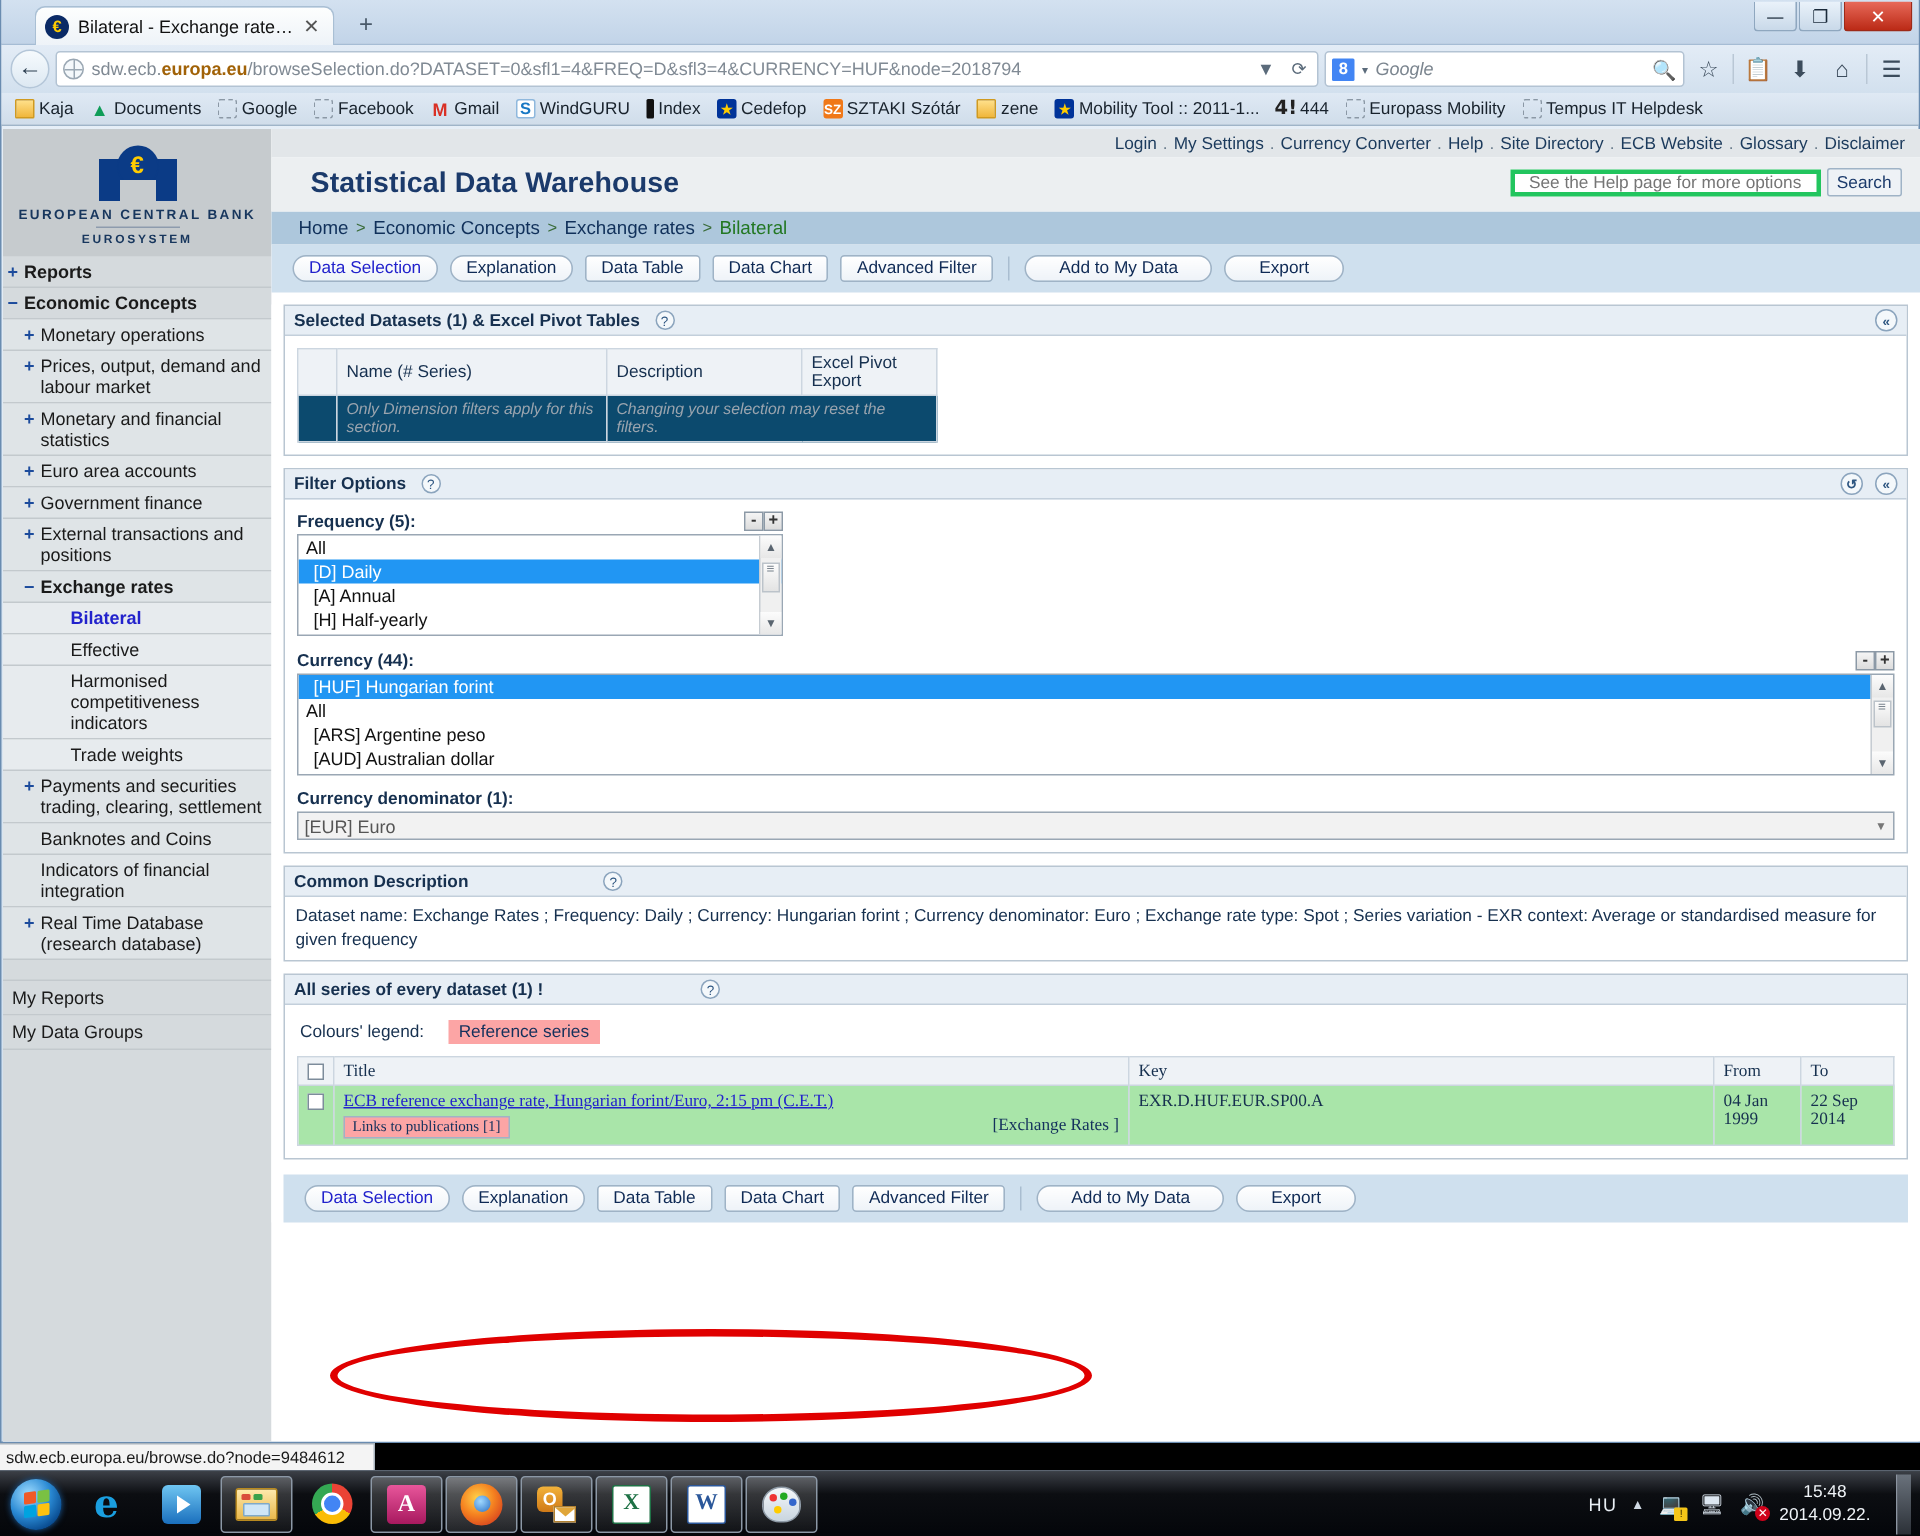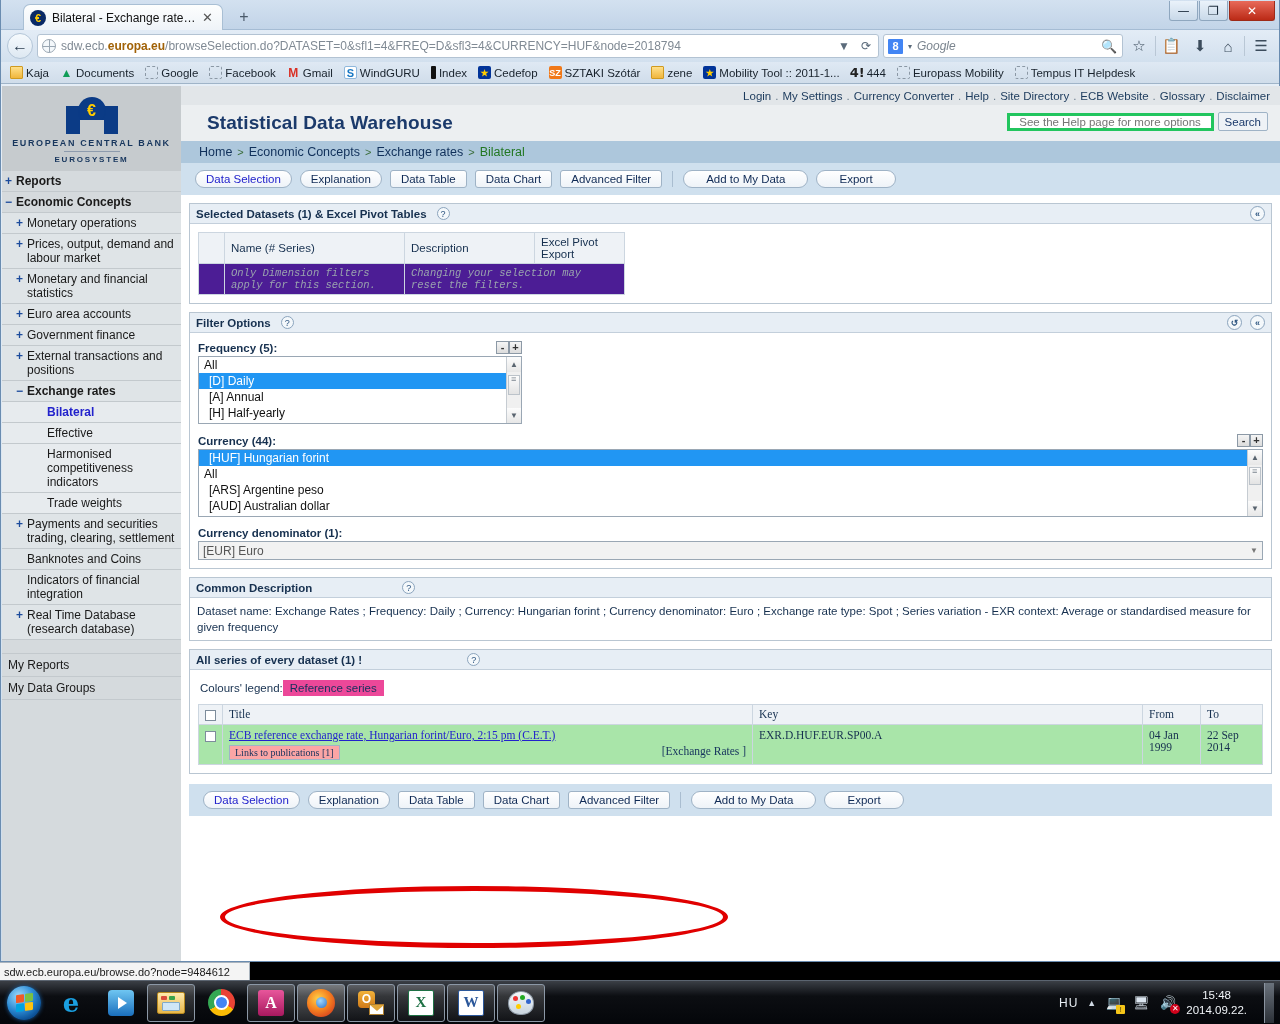--- a/index.html
+++ b/index.html
@@ -196,21 +196,21 @@
   }
   .panel-body { padding:8px; }
 
   
   table.ds { border-collapse:collapse; font-size:11.5px;}
   table.ds th {
     background:#eef2f6; border:1px solid #ccd6e0; font-weight:normal; color:#16304f;
     padding:3px 6px; text-align:left;
   }
   table.ds td { border:1px solid #ccd6e0; padding:3px 6px; color:#16304f; }
-  table.ds td.note { color:#9aa4ae; font-style:italic; font-size:10.5px; background:#4c1d95;font-family:Liberation Mono, monospace;}
+  table.ds td.note { color:#9aa4ae; font-style:italic; font-size:10.5px; background:#0c4a6e;}
   .chk { width:11px;height:11px;border:1px solid #7d8c9b;background:#fff;display:inline-block;
          position:relative; vertical-align:middle;}
   .chk.on:after{content:"\2714"; position:absolute; left:0px; top:-3px; font-size:11px; color:#14315c;}
   .pivot-ico { width:13px;height:13px;border:1px solid #7f99b3;display:inline-block;position:relative;
                border-radius:50%; color:#2d5580; font-size:9px; text-align:center; line-height:11px;}
 
   
   .fgroup { margin-bottom:10px; }
   .flabel { font-size:11.5px; font-weight:bold; color:#16304f; margin-bottom:2px;
             display:flex; align-items:center; }
@@ -230,22 +230,22 @@
   .sbar .thumb { position:absolute; left:1px; right:1px; background:linear-gradient(#fcfcfc,#e3e3e3);
                  border:1px solid #bcc3ca; }
   .sbar .thumb:after{content:"\2261"; position:absolute; left:2px; top:-2px; font-size:9px; color:#7b858f;}
   .selectrow { border:1px solid #9aa7b4; background:#f2f2f2; height:19px; display:flex; align-items:center;
                padding:0 4px; font-size:12px; color:#555; }
   .selectrow .car { margin-left:auto; font-size:8px; color:#777;}
 
   .desc-body { font-size:11.5px; color:#16304f; padding:5px 7px; line-height:16px; }
 
   
-  .legendrow { display:flex; align-items:center; gap:0; font-size:11.5px; color:#16304f; padding:2px 2px 8px 2px;}
-  .legend-chip { background:#ec4899; padding:2px 7px; color:#14315c; }
+  .legendrow { display:flex; align-items:center; gap:16px; font-size:11.5px; color:#16304f; padding:2px 2px 8px 2px;}
+  .legend-chip { background:#fca5a5; padding:2px 7px; color:#14315c; }
   table.series { border-collapse:collapse; width:100%; font-size:11.5px;font-family:Liberation Serif, serif; }
   table.series th { background:#eef2f6; border:1px solid #ccd6e0; font-weight:normal; color:#16304f;
                     padding:3px 6px; text-align:left; }
   table.series td { border:1px solid #ccd6e0; padding:4px 6px; color:#16304f; vertical-align:top;}
   tr.ref td { background:#a9e5a9; }
   .series-link { color:#2222cc; text-decoration:underline; cursor:pointer;}
   .pub-btn { display:inline-block; border:1px solid #9fb3c6; background:#fca5a5; font-size:10px;
              padding:1px 5px; color:#14315c; cursor:pointer;}
   .ds-tag { float:right; font-size:11.5px; color:#14315c; }
 

